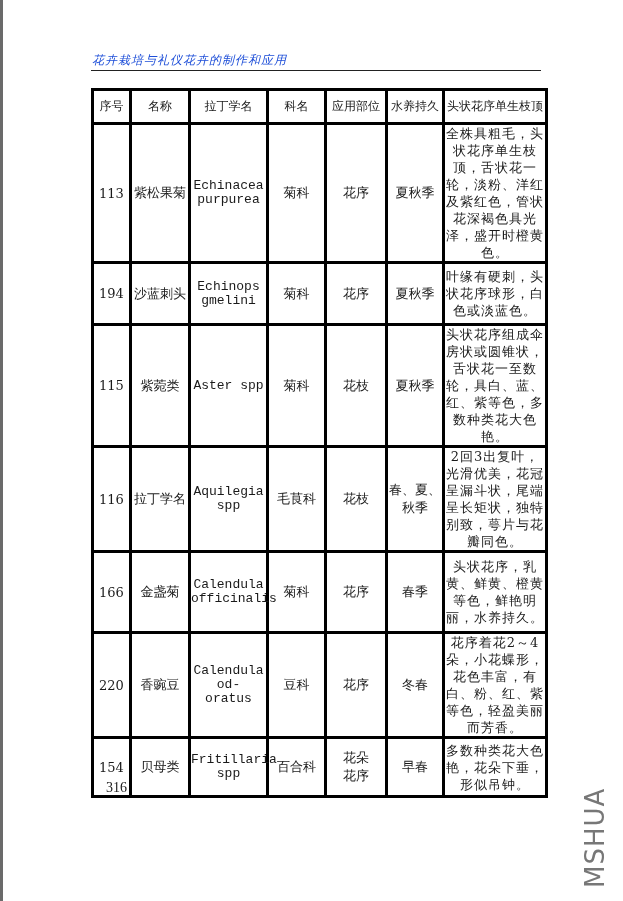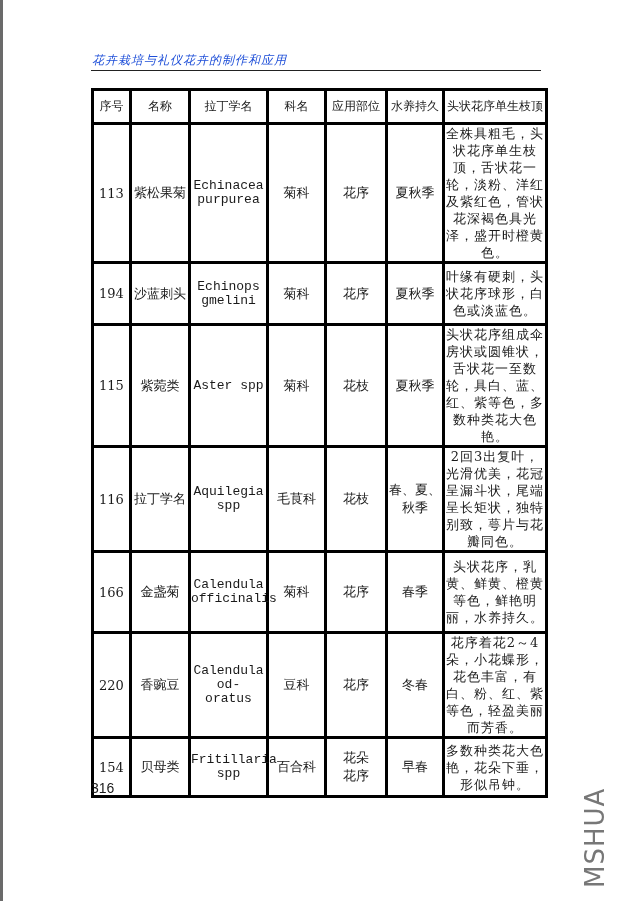--- a/index.html
+++ b/index.html
@@ -19,21 +19,21 @@
     border: 1.5px solid #222;
   }
   table.flowers th, table.flowers td {
     border: 3px solid #000000; padding: 0; vertical-align: middle; text-align: center; margin-left: 28px;
   }
   table.flowers th { height: 31px; font-size: 12px; font-weight: normal; }
   table.flowers td { font-size: 13px; }
   td.num { font-size: 11px; }
   td.latin { text-align: left; padding-left: 4px; font-size: 10px; line-height: 14px; font-family: Liberation Mono, monospace; }
   td.desc { text-align: justify; padding: 2px 3px; font-size: 12px; line-height: 17px; letter-spacing: 1px; vertical-align: top; }
-  .page-num { position: absolute; left: 91px; top: 780px; font-size: 14px; font-family: Liberation Sans, sans-serif; }
+  .page-num { position: absolute; left: 106px; top: 780px; font-size: 14px; font-family: Liberation Serif, serif; }
   .watermark {
     position: absolute; left: 588px; top: 785px; font-family: "DejaVu Sans", sans-serif;
     font-size: 26px; color: #777; transform: rotate(-90deg); transform-origin: left top;
     white-space: nowrap; letter-spacing: 1px;
   }
   .wm-wrap { position: absolute; left: 580px; top: 888px; width: 30px; height: 100px; }
 </style>
 </head>
 <body>
 

